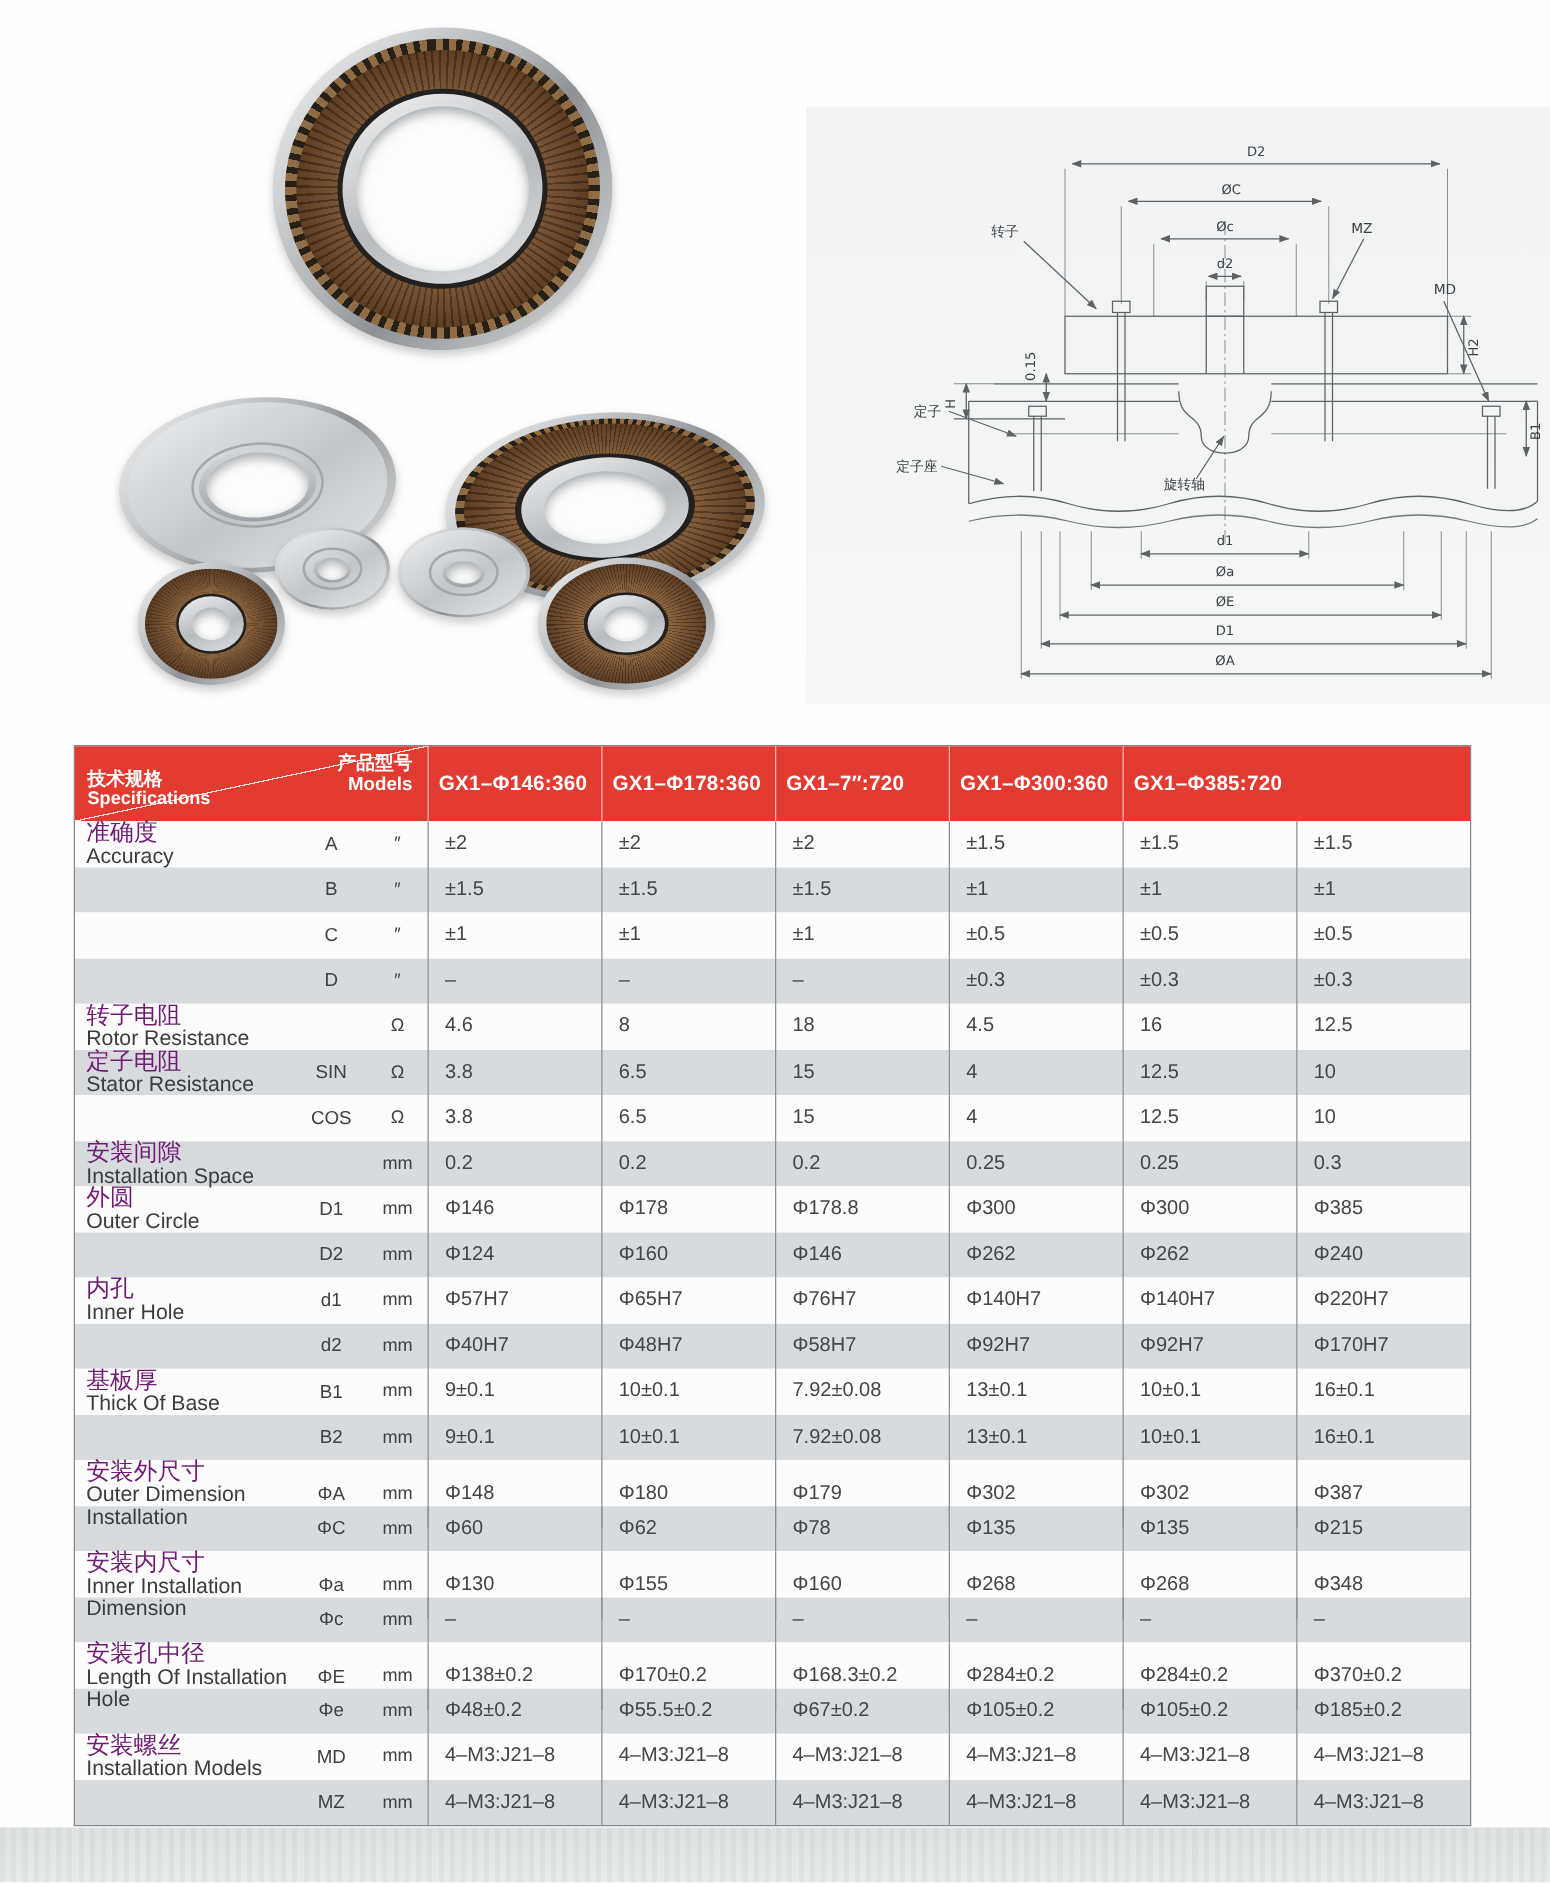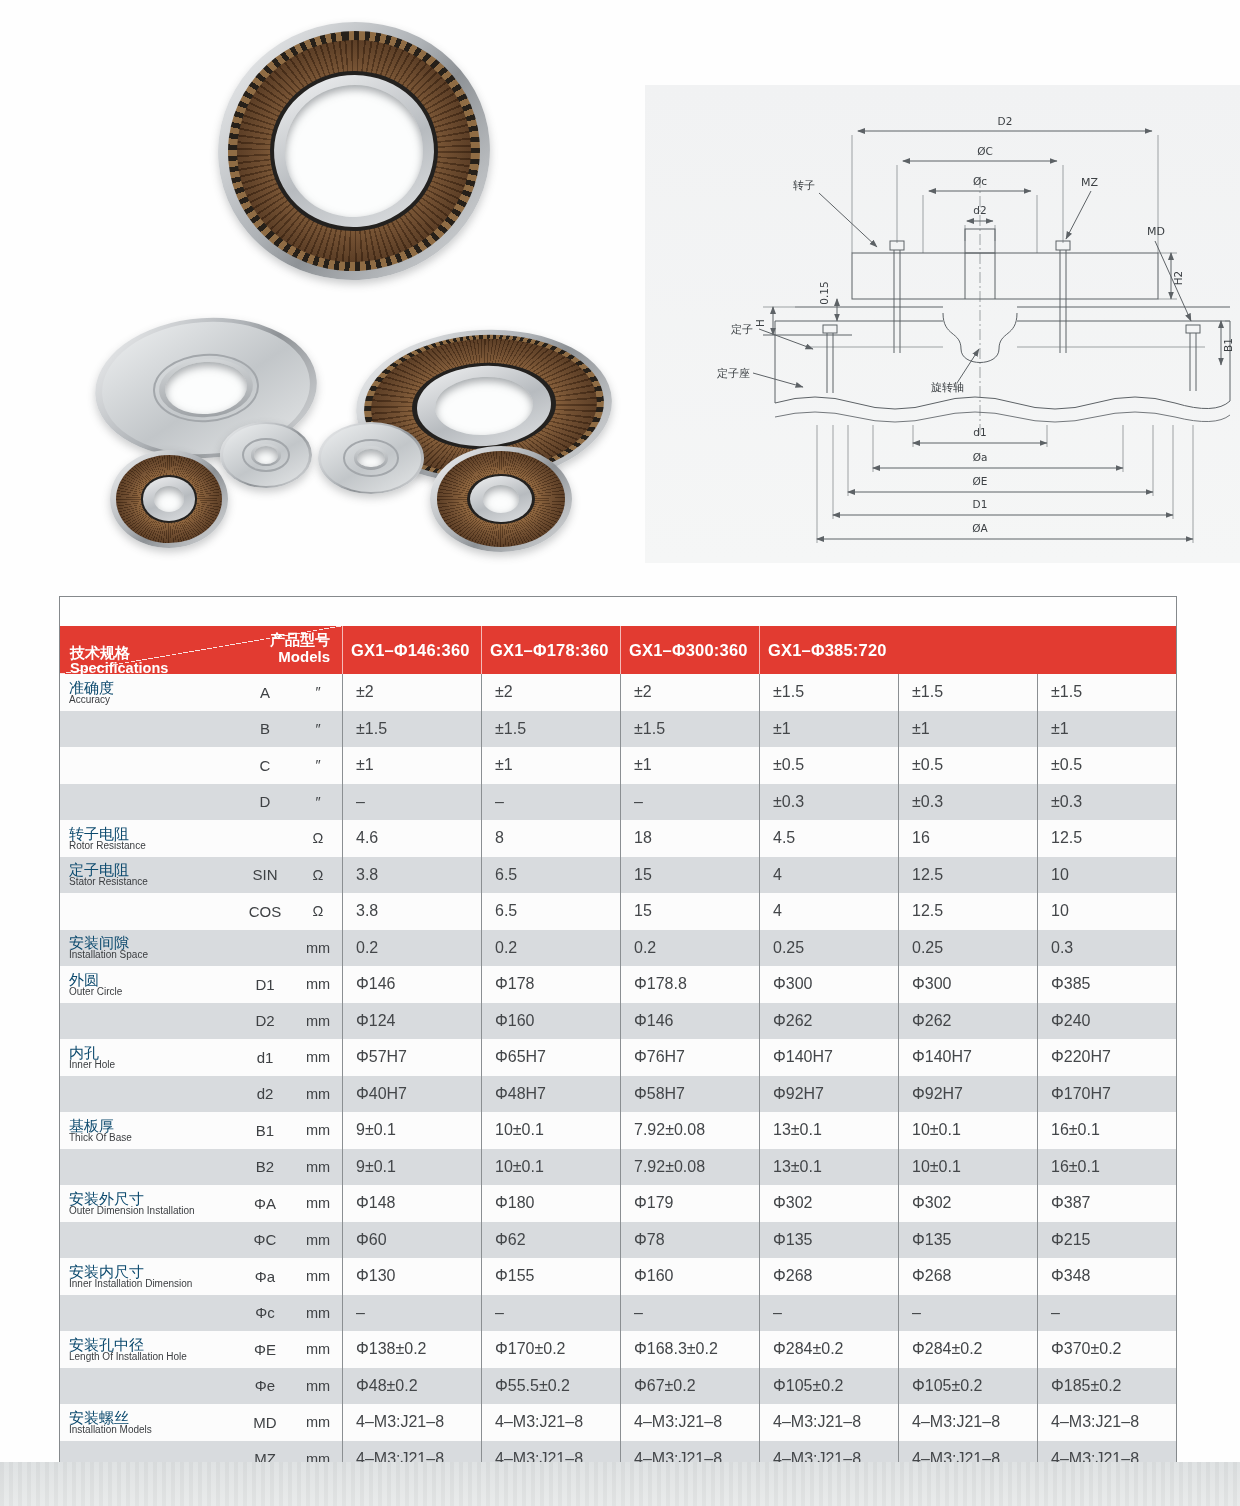--- a/index.html
+++ b/index.html
@@ -35,35 +35,35 @@
   #diagram-panel{position:absolute;left:645px;top:85px;width:595px;height:478px;
                  background:linear-gradient(#f1f2f3,#f5f6f6);}
   #diagram-panel svg{display:block;}
   .dl{stroke:#5d6266;stroke-width:1;fill:none;}
   .dlt{stroke:#7a7f83;stroke-width:.7;fill:none;}
   .dt{font-size:10.5px;fill:#3c4044;font-family:"DejaVu Sans",sans-serif;}
   .dtc{font-size:11px;fill:#3c4044;font-family:"DejaVu Sans",sans-serif;}
 
   
   #spec-table{position:absolute;left:59px;top:596px;width:1116px;border:1px solid #85898c;box-sizing:content-box;}
-  #spec-header{display:grid;grid-template-columns:282px repeat(6,139px);height:48px;background:#e23b31;margin-top:29px;}
+  #spec-header{display:grid;grid-template-columns:282px repeat(6,139px);height:60px;background:#e23b31;}
   .hcell{position:relative;color:#ffffff;border-left:1px solid rgba(255,255,255,.65);box-sizing:border-box;}
   .hcell:first-child{border-left:none;
      background-image:linear-gradient(to bottom right,transparent 49.5%,rgba(255,255,255,.85) 49.5%,rgba(255,255,255,.85) 50.3%,transparent 50.3%);}
   .spec-label{position:absolute;left:10px;top:19px;font-size:15px;font-weight:bold;line-height:1.05;}
   .spec-label .en{font-size:14.5px;}
   .models-label{position:absolute;right:12px;top:6px;text-align:right;font-size:15px;font-weight:bold;line-height:1.1;}
   .model-cell{display:flex;align-items:center;padding-left:8px;font-size:16.5px;font-weight:bold;letter-spacing:.2px;text-align:right;}
 
   .trow{display:grid;grid-template-columns:176px 58px 48px repeat(6,139px);height:36.5px;align-items:center;}
   .trow.odd{background:#fcfcfc;}
   .trow.even{background:#d8dbde;}
   .c-group{padding-left:9px;line-height:1.02;}
-  .c-group .cn{font-size:15px;color:#0c4a6e;}
-  .c-group .en{font-size:10px;color:#3a3d40;}
+  .c-group .cn{font-size:19px;color:#701a75;}
+  .c-group .en{font-size:17px;color:#3a3d40;}
   .c-sub{font-size:15px;text-align:center;color:#3e4144;}
   .c-unit{font-size:14.5px;text-align:center;color:#3e4144;}
   .c-val{font-size:16px;padding-left:13px;color:#434649;align-self:stretch;display:flex;align-items:center;
          border-left:1px solid #8b8f92;box-sizing:border-box;}
 
   
   #page-footer-strip{position:absolute;left:0;top:1462px;width:1240px;height:44px;
      background:repeating-linear-gradient(90deg,rgba(0,0,0,.035) 0 4px,rgba(0,0,0,0) 4px 9px),
                 linear-gradient(#dfe2e3,#e9ebeb);}
 </style>
@@ -253,20 +253,21 @@
           <div class="en">Specifications</div>
         </div>
         <div class="models-label">
           <div>产品型号</div>
           <div>Models</div>
         </div>
       </div>
 
     <div class="hcell model-cell">GX1–Φ146:360</div>
         <div class="hcell model-cell">GX1–Φ178:360</div>
+        <div class="hcell model-cell">GX1–7″:720</div>
         <div class="hcell model-cell">GX1–Φ300:360</div>
         <div class="hcell model-cell">GX1–Φ385:720</div>
       </div>
     <div id="spec-body">
         <div class="trow odd">
           <div class="c-group">
             <div class="cn">准确度</div>
             <div class="en">Accuracy</div>
           </div>
           <div class="c-sub">A</div>

